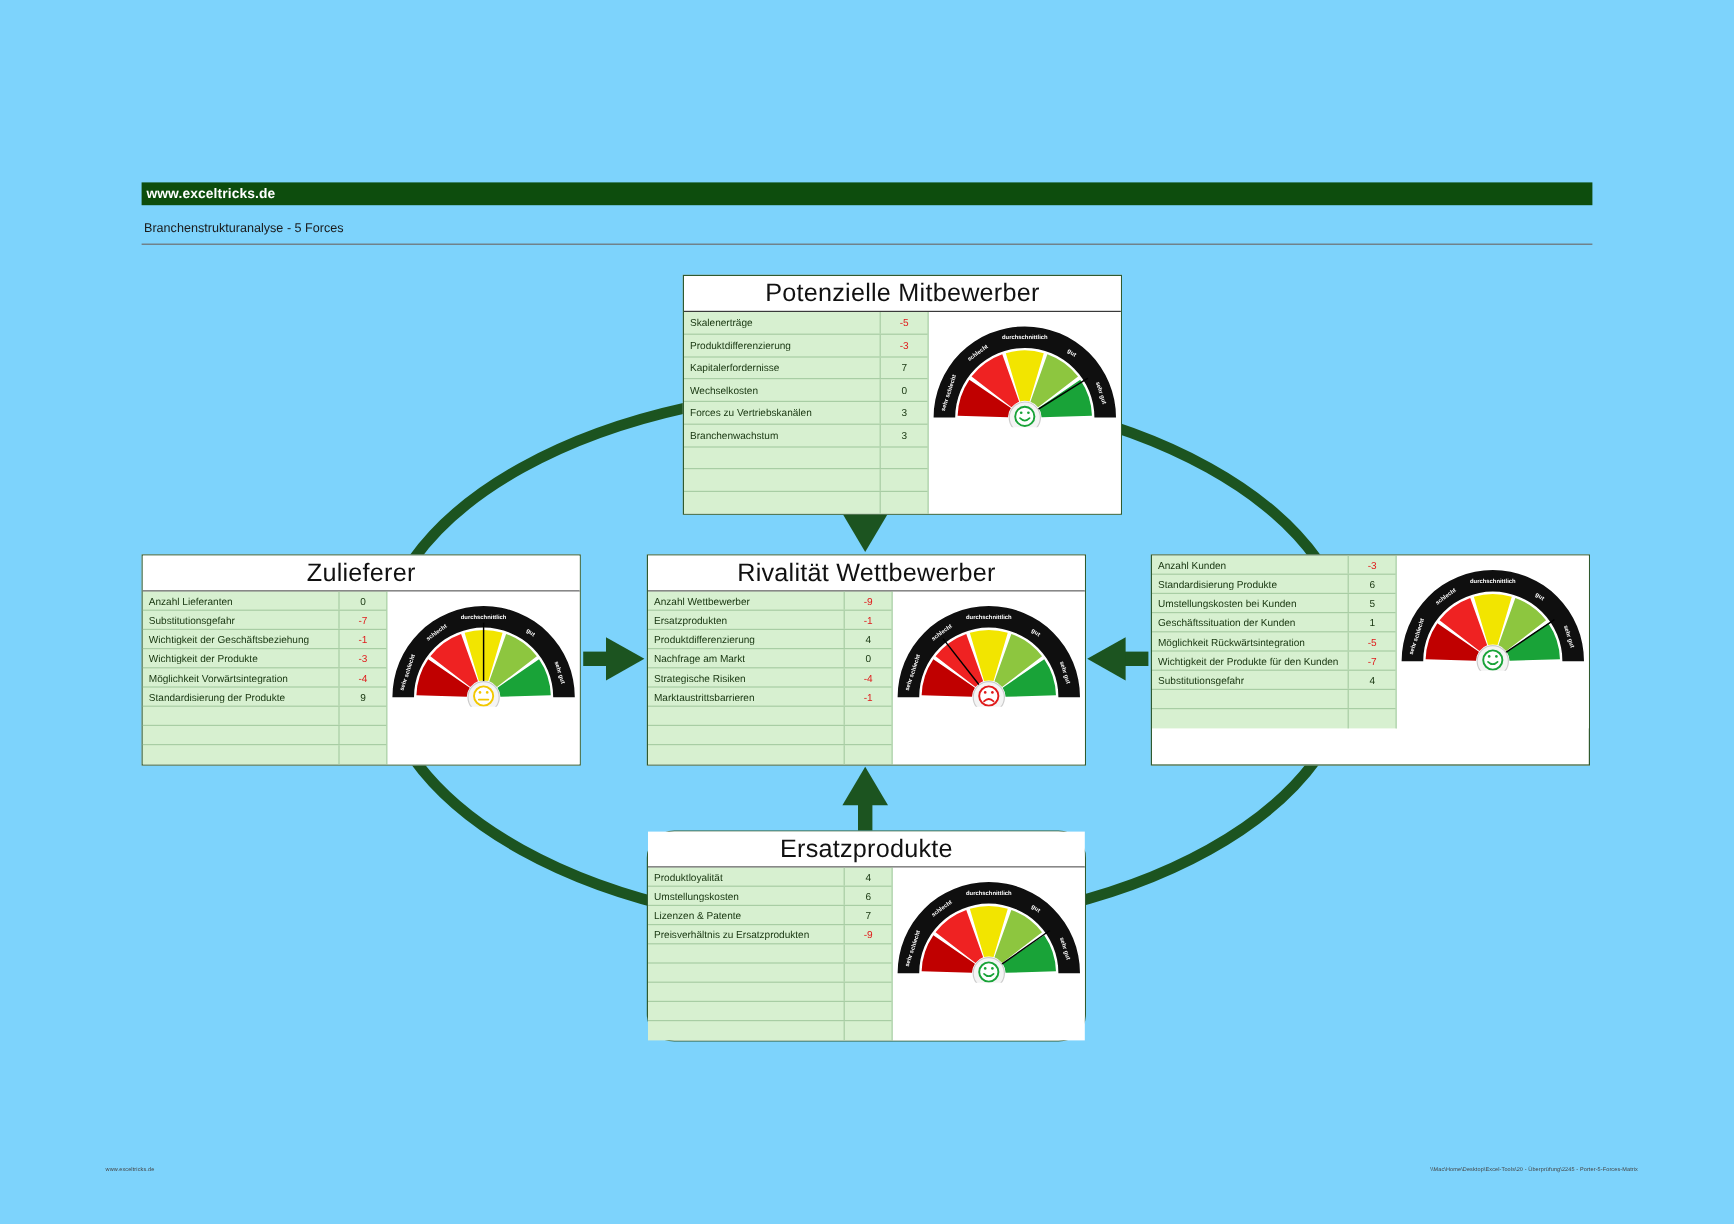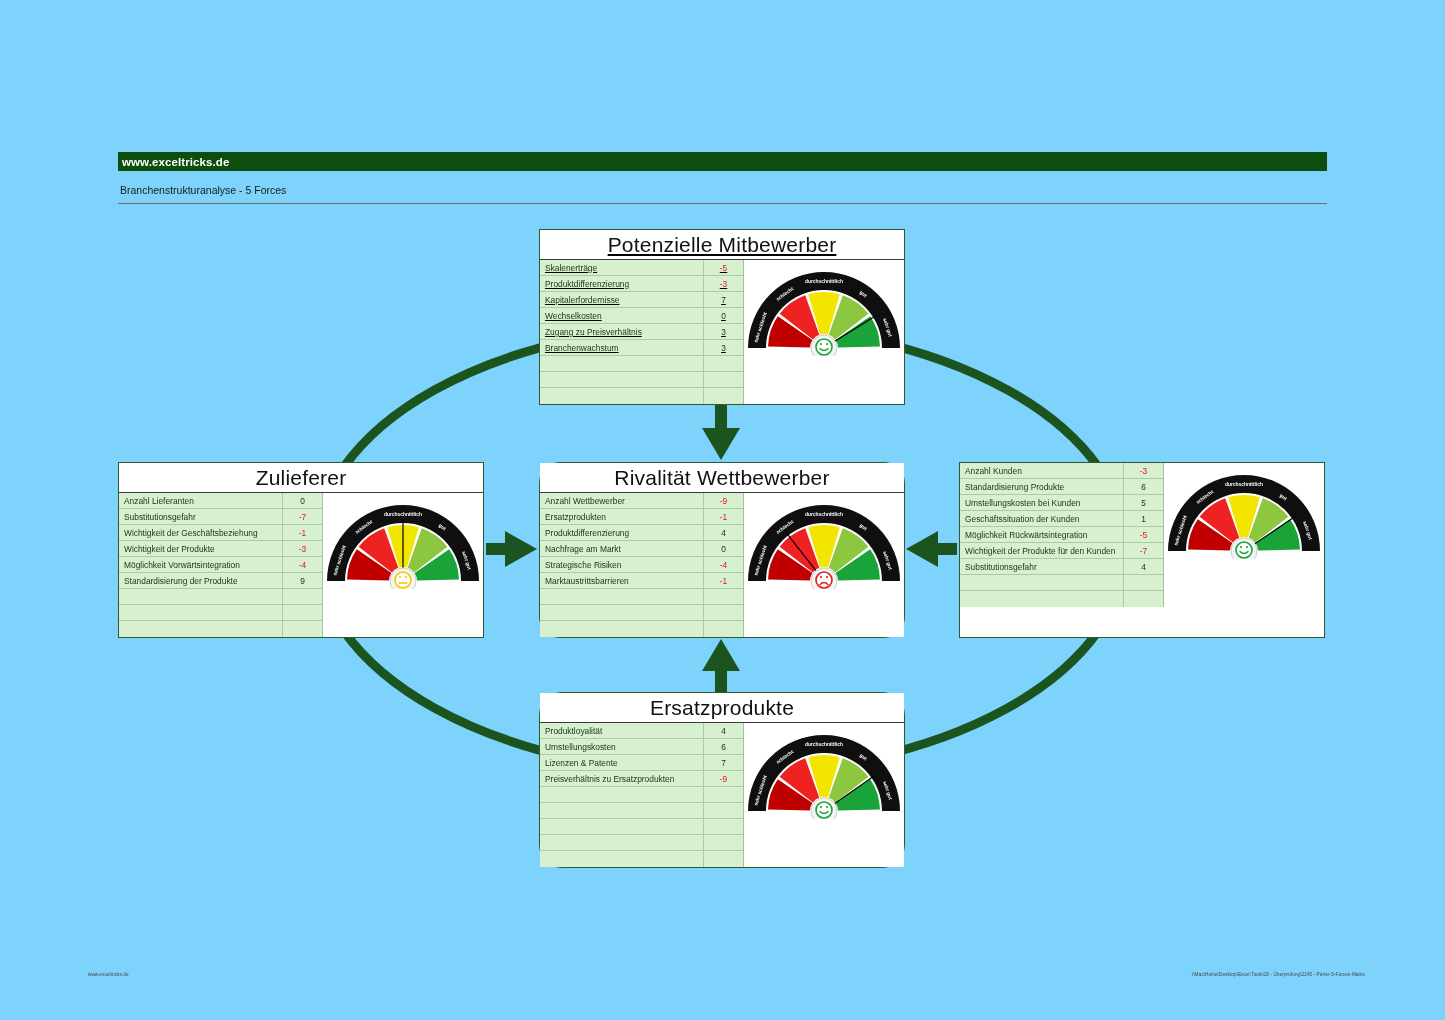--- a/index.html
+++ b/index.html
@@ -90,23 +90,23 @@
   .fval.neg { color: #e01b1b; }
   .gauge-cell {
     flex: 1; background: #ffffff;
     display: flex; align-items: flex-start; justify-content: center;
     padding-top: 4px;
     position: relative;
   }
   .gauge-wrap { width: 160px; height: 92px; position: relative; }
 
   
-  #box-top    { left: 539px; top: 229px; width: 366px; height: 176px; text-decoration: underline; }
+  #box-top    { left: 569px; top: 229px; width: 366px; height: 200px; }
   #box-left   { left: 118px; top: 462px; width: 366px; height: 176px; }
-  #box-center { left: 539px; top: 462px; width: 366px; height: 176px; border-radius: 21px; }
+  #box-center { left: 539px; top: 462px; width: 366px; height: 176px; }
   #box-right  { left: 959px; top: 462px; width: 366px; height: 176px; }
   #box-bottom { left: 539px; top: 692px; width: 366px; height: 176px; border-radius: 23px; }
 
   .gauge-label {
     font-size: 4.9px; fill: #ffffff; font-weight: bold;
     font-family: "Liberation Sans", sans-serif;
   }
 </style>
 </head>
 <body>
@@ -158,21 +158,21 @@
           </div>
         <div class="frow">
             <span class="flabel">Kapitalerfordernisse</span>
             <span class="fval">7</span>
           </div>
         <div class="frow">
             <span class="flabel">Wechselkosten</span>
             <span class="fval">0</span>
           </div>
         <div class="frow">
-            <span class="flabel">Zugang zu Preisverhältnis</span>
+            <span class="flabel">Forces zu Vertriebskanälen</span>
             <span class="fval">3</span>
           </div>
         <div class="frow">
             <span class="flabel">Branchenwachstum</span>
             <span class="fval">3</span>
           </div>
         <div class="frow">
             <span class="flabel"></span>
             <span class="fval"></span>
           </div>

